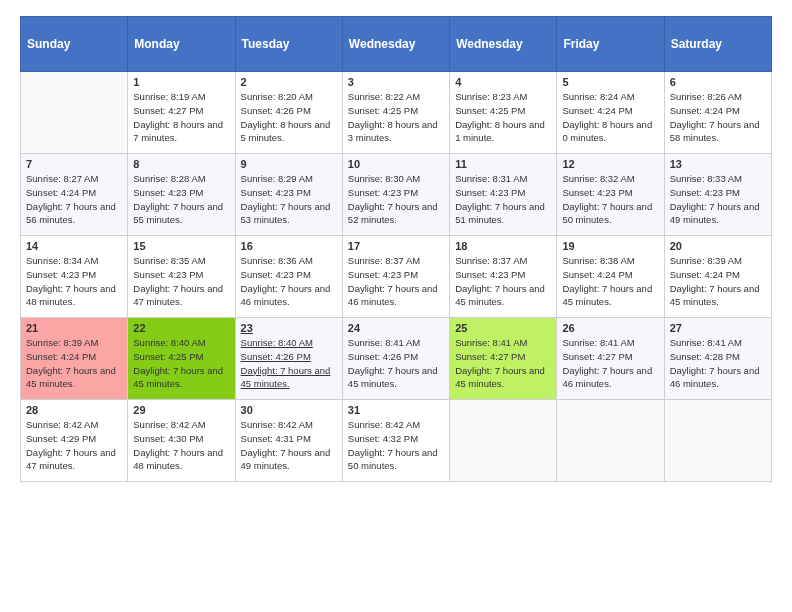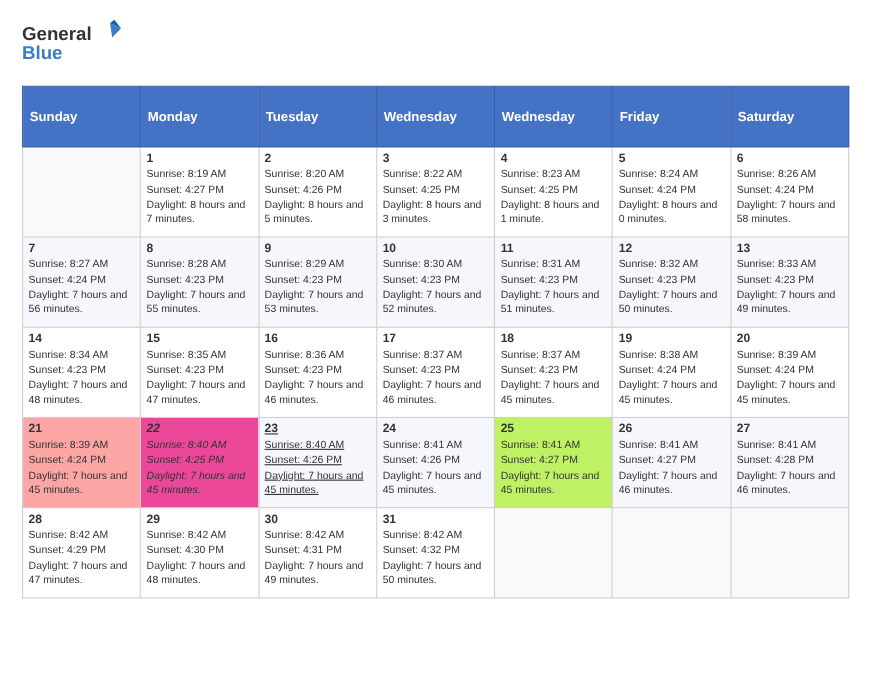--- a/index.html
+++ b/index.html
@@ -84,34 +84,20 @@
       background: #f5f7fc;
     }
     tr:nth-child(even) td.empty {
       background: #f0f2f7;
     }
   </style>
 </head>
 <body>
 
 <div class="page">
-  <div class="header">
-    <div class="logo">
-  <svg width="90" height="50" viewBox="0 0 90 50" xmlns="http://www.w3.org/2000/svg">
-    <text x="0" y="20" font-size="17" font-weight="bold" fill="#333" font-family="Arial, sans-serif">General</text>
-    <text x="0" y="38" font-size="17" font-weight="bold" fill="#3a7fc1" font-family="Arial, sans-serif">Blue</text>
-    <polygon points="80,5 90,10 82,18" fill="#3a7fc1"></polygon>
-    <polygon points="80,5 90,10 84,2" fill="#1a5fa8"></polygon>
-  </svg>
-</div>
-    <div class="title-block">
-      <div class="month-title"></div>
-      <div class="location"></div>
-    </div>
-  </div>
 
   <table>
     <thead>
       <tr>
       <th>Sunday</th>
           <th>Monday</th>
           <th>Tuesday</th>
           <th>Wednesday</th>
           <th>Wednesday</th>
           <th>Friday</th>
@@ -204,21 +190,21 @@
           <td>
             <span class="day-num">20</span>
             <div class="day-info">Sunrise: 8:39 AM<br>Sunset: 4:24 PM<br>Daylight: 7 hours and 45 minutes.</div>
           </td>
         </tr>
         <tr>
           <td style="background: #fca5a5;">
             <span class="day-num">21</span>
             <div class="day-info">Sunrise: 8:39 AM<br>Sunset: 4:24 PM<br>Daylight: 7 hours and 45 minutes.</div>
           </td>
-          <td style="background: #ec4899; font-style: italic;">
+          <td style="background: #84cc16;">
             <span class="day-num">22</span>
             <div class="day-info">Sunrise: 8:40 AM<br>Sunset: 4:25 PM<br>Daylight: 7 hours and 45 minutes.</div>
           </td>
           <td style="background: rgb(245, 247, 252); text-decoration: underline;">
             <span class="day-num">23</span>
             <div class="day-info">Sunrise: 8:40 AM<br>Sunset: 4:26 PM<br>Daylight: 7 hours and 45 minutes.</div>
           </td>
           <td style="background: rgb(245, 247, 252);">
             <span class="day-num">24</span>
             <div class="day-info">Sunrise: 8:41 AM<br>Sunset: 4:26 PM<br>Daylight: 7 hours and 45 minutes.</div>

